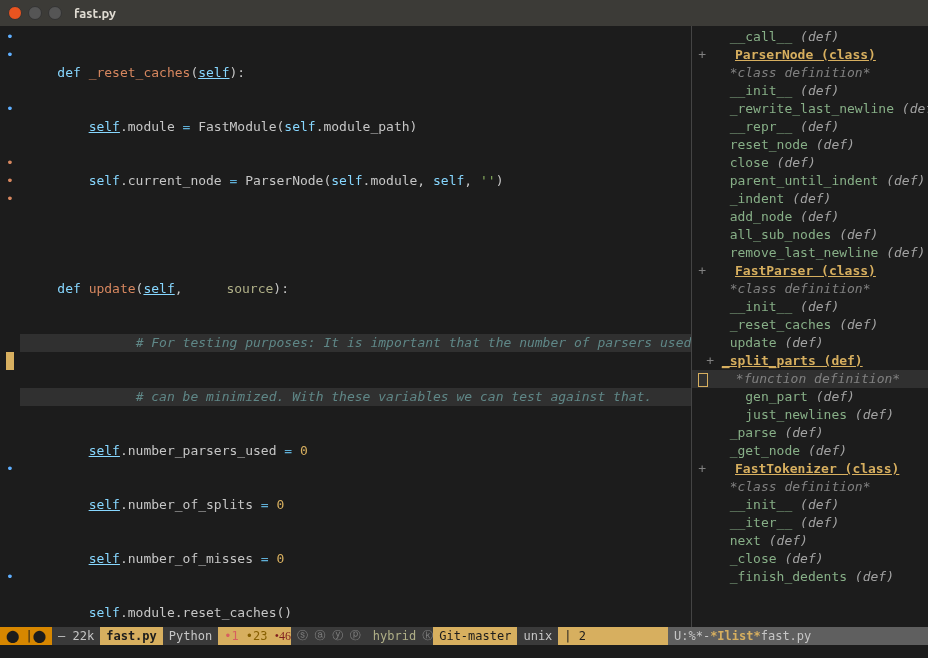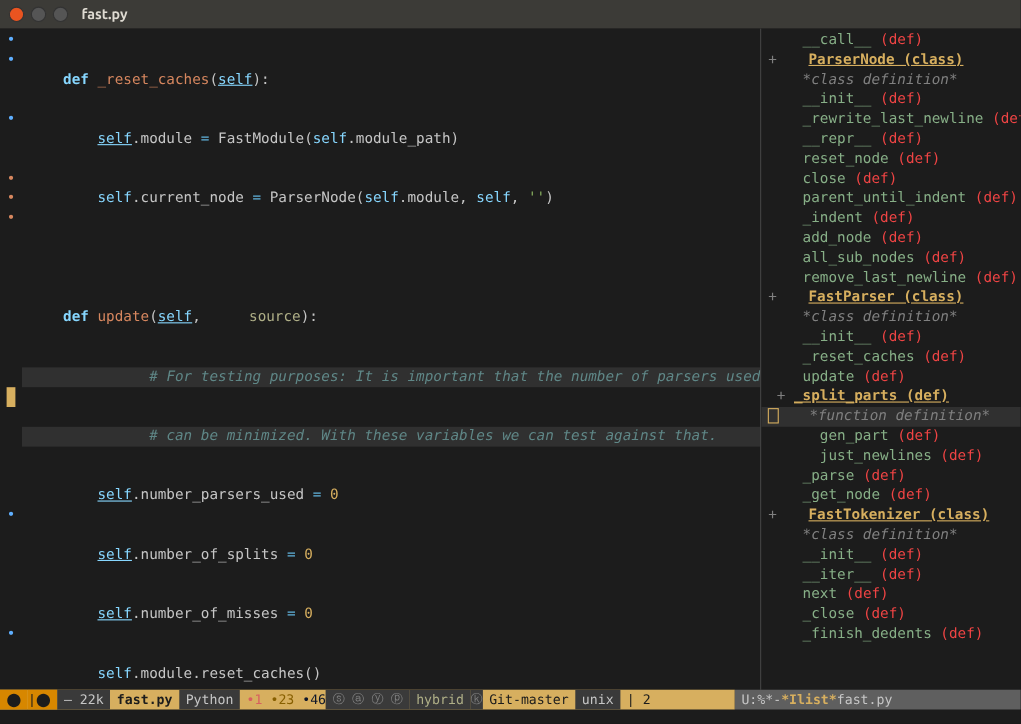--- a/index.html
+++ b/index.html
@@ -50,32 +50,32 @@
 .outline {
   flex: 1;
   border-left: 1px solid #444;
   padding-top: 2px;
   line-height: 18px;
   overflow: hidden;
 }
 .ol { height: 18px; padding-left: 6px; white-space: pre; }
 .ol.cur { background: #303030; }
 .plus { color: #808080; }
-.kw { color: #87d7ff; font-weight: bold; margin-top: 30px; }
+.kw { color: #87d7ff; font-weight: normal; margin-top: 30px; }
 .fn { color: #d7875f; }
 .self-u { color: #87d7ff; text-decoration: underline; }
 .self { color: #87d7ff; }
 .param { color: #afaf87; margin-left: 36px; }
 .op { color: #5fafd7; }
 .str { color: #87af5f; }
 .num { color: #d7af5f; }
 .comment { color: #5f8787; font-style: italic; margin-left: 47px; }
 .ol-class { color: #d7af5f; text-decoration: underline; font-weight: bold; padding-left: 21px; }
 .ol-def-hi { color: #d7af5f; text-decoration: underline; font-weight: bold; }
-.ol-def { color: #ef4444; }
+.ol-def { color: #a3a3a3; font-style: italic; }
 .ol-name { color: #87af87; }
 .ol-star { color: #808080; font-style: italic; }
 .ol-mark { display:inline-block; width:10px; height:14px; border:1px solid #d7af5f; vertical-align:middle; margin-right:4px; }
 .statusbar {
   height: 18px;
   display: flex;
 }
 .sb-left {
   flex: 0 0 668px;
   background: #d7af5f;
@@ -92,21 +92,21 @@
   display: flex;
   align-items: center;
   padding-left: 6px;
   font-size: 12px;
 }
 .sb-chunk { padding: 0 6px; }
 .sb-alert { background: #d78700; color: #1c1c1c; }
 .sb-dark { background: #3a3a3a; color: #c6c6c6; }
 .sb-bold { font-weight: bold; }
 .sb-red { color: #d75f5f; }
-.sb-blue { color: #0f172a; }
+.sb-blue { color: #7f1d1d; font-family: Liberation Serif, serif; }
 .sb-circ { color: #808080; font-size:11px; }
 .minibuf { height: 13px; background: #1c1c1c; }
 </style>
 </head>
 <body>
 
 <div class="titlebar">
   <div class="window-controls">
     <div class="wbtn close"></div>
     <div class="wbtn min"></div>

